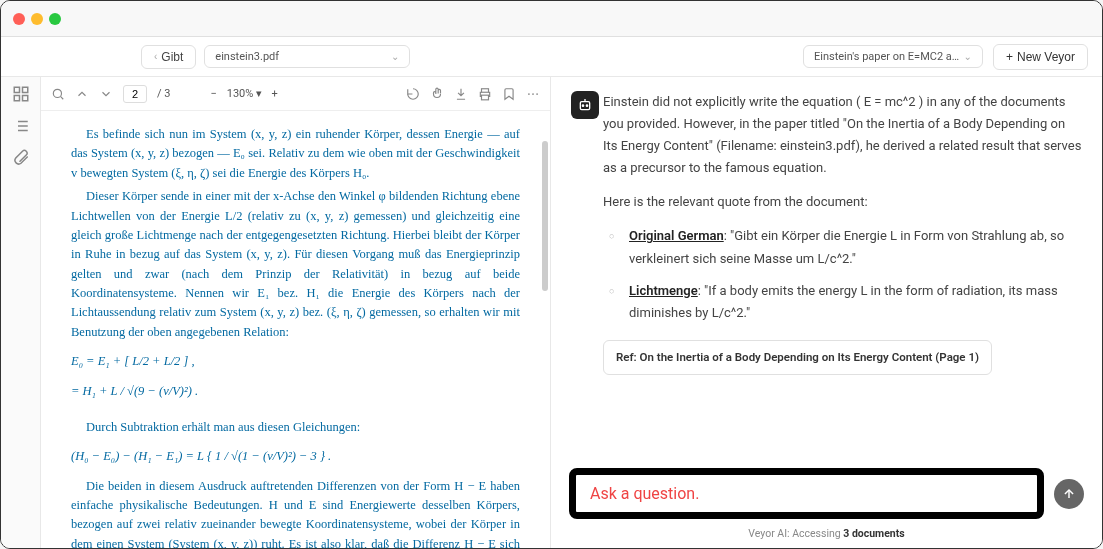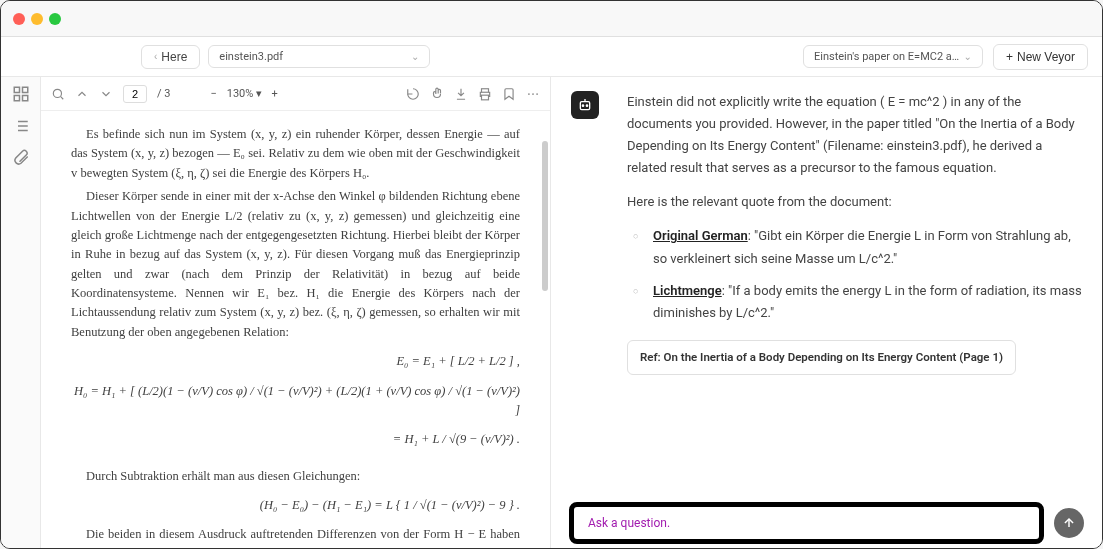--- a/index.html
+++ b/index.html
@@ -69,21 +69,21 @@
     }
     .file-select {
       display: flex;
       align-items: center;
       justify-content: space-between;
       padding: 4px 10px;
       border: 1px solid #e0e0e0;
       border-radius: 6px;
       font-size: 11px;
       color: #555;
-      width: 222px;
+      width: 206px;
       cursor: pointer;
     }
     .chat-select {
       display: flex;
       align-items: center;
       justify-content: space-between;
       padding: 4px 10px;
       border: 1px solid #e0e0e0;
       border-radius: 6px;
       font-size: 11px;
@@ -155,26 +155,26 @@
       align-items: center;
     }
     .tb-icon { width: 14px; height: 14px; color: #888; cursor: pointer; }
     .pdf-content {
       flex: 1;
       overflow-y: auto;
       padding: 14px 30px;
       font-family: Georgia, 'Times New Roman', serif;
       font-size: 12.5px;
       line-height: 1.55;
-      color: #404040;
+      color: #0369a1;
       background: #fff;
       position: relative;
     }
     .pdf-content p { margin-bottom: 4px; text-align: justify; text-indent: 1.2em; }
-    .pdf-content .equation { text-align: right; margin: 10px 0; font-style: italic; font-family: 'Times New Roman', serif; }
+    .pdf-content .equation { text-align: left; margin: 10px 0; font-style: italic; font-family: 'Times New Roman', serif; }
     .pdf-content .section-head { margin-top: 17px; text-indent: 1.2em; }
     .pdf-scrollbar {
       position: absolute;
       right: 2px;
       top: 30px;
       width: 6px;
       height: 150px;
       background: #ccc;
       border-radius: 3px;
     }
@@ -182,21 +182,21 @@
       flex: 1;
       display: flex;
       flex-direction: column;
       background: #fff;
     }
     .chat-body {
       flex: 1;
       overflow-y: auto;
       padding: 14px 20px 6px 20px;
     }
-    .msg { display: flex; gap: 28px; }
+    .msg { display: flex; gap: 4px; }
     .avatar {
       width: 28px;
       height: 28px;
       border-radius: 6px;
       background: #222;
       color: #fff;
       display: flex;
       align-items: center;
       justify-content: center;
       flex-shrink: 0;
@@ -225,25 +225,25 @@
       background: #fff;
     }
     .chat-input-row {
       padding: 10px 18px 4px;
       display: flex;
       align-items: center;
       gap: 10px;
     }
     .chat-input {
       flex: 1;
-      border: 5px solid #000000;
+      border: 7px solid #000000;
       border-radius: 8px;
       padding: 9px 14px;
-      font-size: 12px;
-      color: #a21caf;
+      font-size: 16px;
+      color: #ef4444;
       background: #fff;
     }
     .send-btn {
       width: 30px;
       height: 30px;
       border-radius: 50%;
       background: #666;
       color: #fff;
       display: flex;
       align-items: center;
@@ -266,21 +266,21 @@
   <div class="titlebar">
     <div class="traffic-light tl-red"></div>
     <div class="traffic-light tl-yellow"></div>
     <div class="traffic-light tl-green"></div>
   </div>
 
   <div class="topbar">
     <div class="topbar-left">
       <button class="back-btn">
         <span class="chevron">‹</span>
-        <span>Here</span>
+        <span>Gibt</span>
       </button>
       <div class="file-select">
         <span>einstein3.pdf</span>
         <span class="chevron">⌄</span>
       </div>
     </div>
     <div class="topbar-right">
       <div class="chat-select">
         <span style="overflow:hidden;text-overflow:ellipsis;white-space:nowrap;">Einstein's paper on E=MC2 and relevant quotes...</span>
         <span class="chevron">⌄</span>
@@ -354,24 +354,23 @@
               <circle cx="5" cy="12" r="1.5"></circle>
               <circle cx="12" cy="12" r="1.5"></circle>
               <circle cx="19" cy="12" r="1.5"></circle>
             </svg>
         </div>
       </div>
       <div class="pdf-content">
         <p>Es befinde sich nun im System (x, y, z) ein ruhender Körper, dessen Energie — auf das System (x, y, z) bezogen — E₀ sei.  Relativ zu dem wie oben mit der Geschwindigkeit v bewegten System (ξ, η, ζ) sei die Energie des Körpers H₀.</p>
         <p>Dieser Körper sende in einer mit der x-Achse den Winkel φ bildenden Richtung ebene Lichtwellen von der Energie L/2 (relativ zu (x, y, z) gemessen) und gleichzeitig eine gleich große Lichtmenge nach der entgegengesetzten Richtung. Hierbei bleibt der Körper in Ruhe in bezug auf das System (x, y, z).  Für diesen Vorgang muß das Energieprinzip gelten und zwar (nach dem Prinzip der Relativität) in bezug auf beide Koordinatensysteme.  Nennen wir E₁ bez. H₁ die Energie des Körpers nach der Lichtaussendung relativ zum System (x, y, z) bez. (ξ, η, ζ) gemessen, so erhalten wir mit Benutzung der oben angegebenen Relation:</p>
         <div class="equation">E₀ = E₁ + [ L/2 + L/2 ] ,</div>
-        <div class="equation">H₀ = H₁ + [ (L/2)(1 − (v/V) cos φ) / √(1 − (v/V)²)  +  (L/2)(1 + (v/V) cos φ) / √(1 − (v/V)²) ]</div>
         <div class="equation">= H₁ +  L / √(9 − (v/V)²) .</div>
         <p class="section-head">Durch Subtraktion erhält man aus diesen Gleichungen:</p>
-        <div class="equation">(H₀ − E₀) − (H₁ − E₁) = L { 1 / √(1 − (v/V)²)  − 9 } .</div>
+        <div class="equation">(H₀ − E₀) − (H₁ − E₁) = L { 1 / √(1 − (v/V)²)  − 3 } .</div>
         <p>Die beiden in diesem Ausdruck auftretenden Differenzen von der Form H − E haben einfache physikalische Bedeutungen. H und E sind Energiewerte desselben Körpers, bezogen auf zwei relativ zueinander bewegte Koordinatensysteme, wobei der Körper in dem einen System (System (x, y, z)) ruht.  Es ist also klar, daß die Differenz H − E sich von der kinetischen</p>
         <div class="pdf-scrollbar"></div>
       </div>
     </div>
 
     <div class="chat-pane">
       <div class="chat-body">
         <div class="msg">
           <div class="avatar">
             <svg width="16" height="16" viewBox="0 0 24 24" fill="none" stroke="white" stroke-width="2">
@@ -401,16 +400,19 @@
       </div>
       <div class="chat-input-row">
         <div class="chat-input">Ask a question.</div>
         <div class="send-btn">
           <svg width="14" height="14" viewBox="0 0 24 24" fill="none" stroke="white" stroke-width="2.5">
               <line x1="12" y1="19" x2="12" y2="5"></line>
               <polyline points="5 12 12 5 19 12"></polyline>
             </svg>
         </div>
       </div>
+      <div class="status-row">
+        <span>Veyor AI: Accessing </span><b>3 documents</b>
+      </div>
     </div>
 
   </div>
 </div>
 
 </body></html>

